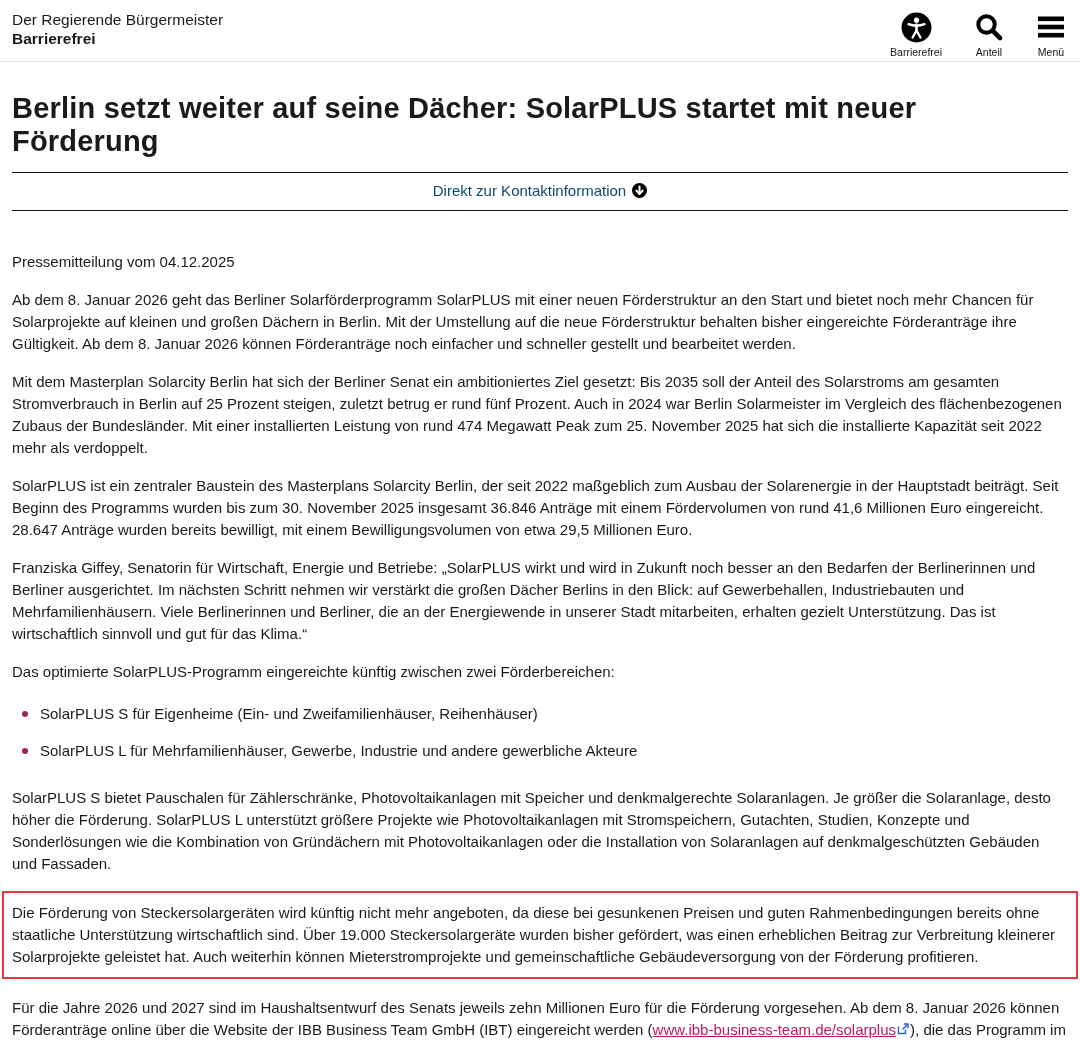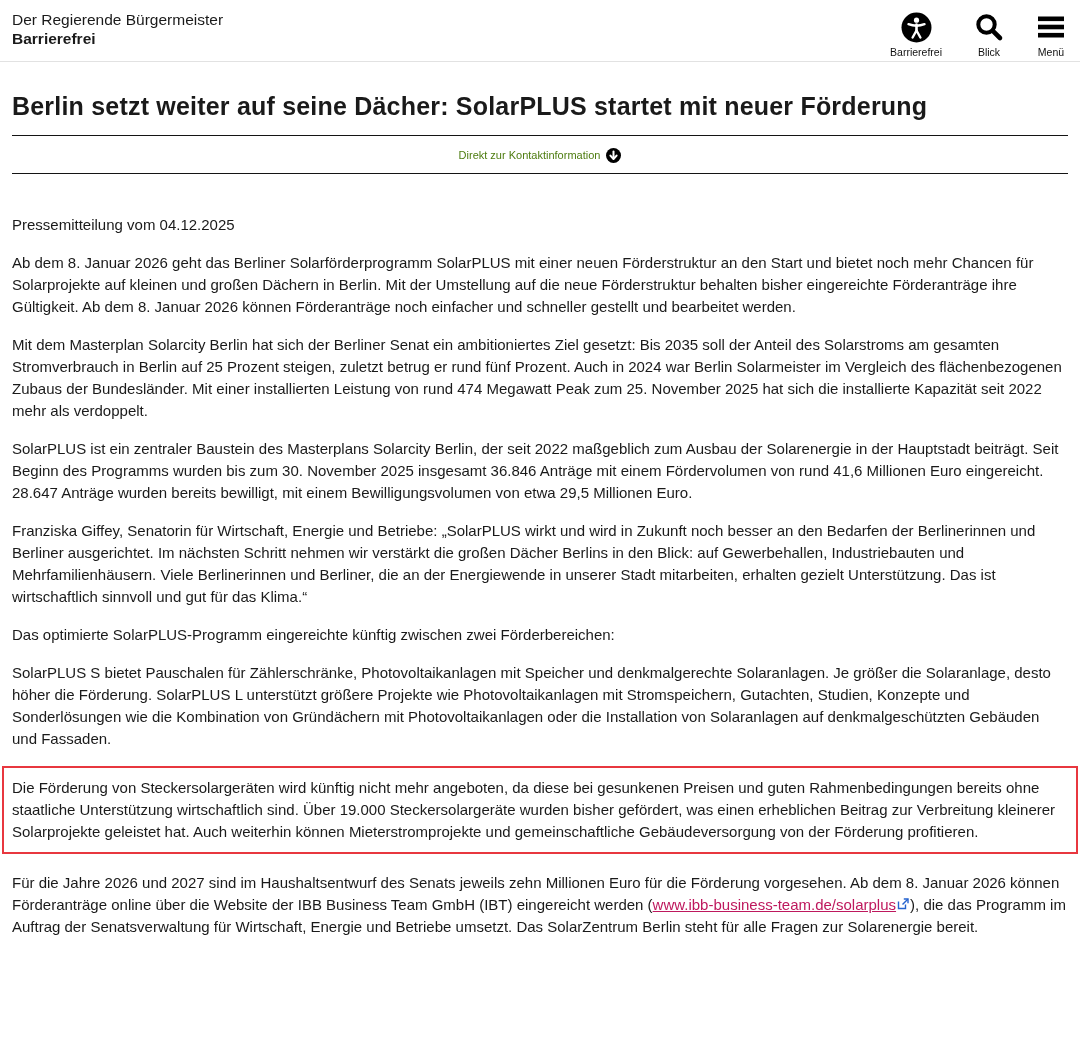--- a/index.html
+++ b/index.html
@@ -27,29 +27,29 @@
     display: flex; flex-direction: column; align-items: center;
     gap: 2px; background: none; border: none; padding: 0; cursor: pointer;
     font-family: inherit;
   }
   .nav-item .icon-box { height: 34px; display: flex; align-items: center; justify-content: center; }
   .nav-item .nav-label { font-size: 10.5px; color: #111; }
 
   
   .content { padding: 0 12px; }
   .article-title {
-    font-size: 25px;
+    font-size: 29px;
     font-weight: 700;
     margin: 30px 0 14px 0;
     letter-spacing: 0.2px;
   }
   .rule { border: 0; border-top: 1.5px solid #141414; margin: 0; }
   .jump-row { text-align: center; padding: 9px 0 10px 0; }
   .jump-link {
-    color: #4d7c0f; text-decoration: none; font-size: 11px;
+    color: #0c4a6e; text-decoration: none; font-size: 15px;
     display: inline-flex; align-items: center; gap: 6px;
   }
 
   .article-body { padding-top: 40px; font-size: 15px; line-height: 22px; }
   .article-body p { margin: 0 0 16px 0; }
   .meta-date { margin-bottom: 16px; }
 
   ul.funding-list { list-style: none; margin: 2px 0 22px 0; padding: 0 0 0 10px; }
   ul.funding-list li {
     position: relative;
@@ -97,21 +97,21 @@
       </span>
       <span class="nav-label">Barrierefrei</span>
     </button>
     <button class="nav-item">
       <span class="icon-box">
         <svg width="30" height="30" viewBox="0 0 30 30">
           <circle cx="12.5" cy="12.5" r="8.2" fill="none" stroke="#000" stroke-width="4"></circle>
           <line x1="18.8" y1="18.8" x2="26" y2="26" stroke="#000" stroke-width="4.6" stroke-linecap="round"></line>
         </svg>
       </span>
-      <span class="nav-label">Blick</span>
+      <span class="nav-label">Anteil</span>
     </button>
     <button class="nav-item">
       <span class="icon-box">
         <svg width="30" height="30" viewBox="0 0 30 30">
           <rect x="2" y="4.5" width="26" height="4.6" fill="#000"></rect>
           <rect x="2" y="12.7" width="26" height="4.6" fill="#000"></rect>
           <rect x="2" y="20.9" width="26" height="4.6" fill="#000"></rect>
         </svg>
       </span>
       <span class="nav-label">Menü</span>
@@ -139,20 +139,24 @@
 
   <div class="article-body">
     <p class="meta-date">Pressemitteilung vom 04.12.2025</p>
 
     <p>Ab dem 8. Januar 2026 geht das Berliner Solarförderprogramm SolarPLUS mit einer neuen Förderstruktur an den Start und bietet noch mehr Chancen für Solarprojekte auf kleinen und großen Dächern in Berlin. Mit der Umstellung auf die neue Förderstruktur behalten bisher eingereichte Förderanträge ihre Gültigkeit. Ab dem 8. Januar 2026 können Förderanträge noch einfacher und schneller gestellt und bearbeitet werden.</p>
     <p>Mit dem Masterplan Solarcity Berlin hat sich der Berliner Senat ein ambitioniertes Ziel gesetzt: Bis 2035 soll der Anteil des Solarstroms am gesamten Stromverbrauch in Berlin auf 25 Prozent steigen, zuletzt betrug er rund fünf Prozent. Auch in 2024 war Berlin Solarmeister im Vergleich des flächenbezogenen Zubaus der Bundesländer. Mit einer installierten Leistung von rund 474 Megawatt Peak zum 25. November 2025 hat sich die installierte Kapazität seit 2022 mehr als verdoppelt.</p>
     <p>SolarPLUS ist ein zentraler Baustein des Masterplans Solarcity Berlin, der seit 2022 maßgeblich zum Ausbau der Solarenergie in der Hauptstadt beiträgt. Seit Beginn des Programms wurden bis zum 30. November 2025 insgesamt 36.846 Anträge mit einem Fördervolumen von rund 41,6 Millionen Euro eingereicht. 28.647 Anträge wurden bereits bewilligt, mit einem Bewilligungsvolumen von etwa 29,5 Millionen Euro.</p>
     <p>Franziska Giffey, Senatorin für Wirtschaft, Energie und Betriebe: „SolarPLUS wirkt und wird in Zukunft noch besser an den Bedarfen der Berlinerinnen und Berliner ausgerichtet. Im nächsten Schritt nehmen wir verstärkt die großen Dächer Berlins in den Blick: auf Gewerbehallen, Industriebauten und Mehrfamilienhäusern. Viele Berlinerinnen und Berliner, die an der Energiewende in unserer Stadt mitarbeiten, erhalten gezielt Unterstützung. Das ist wirtschaftlich sinnvoll und gut für das Klima.“</p>
 
     <p>Das optimierte SolarPLUS-Programm eingereichte künftig zwischen zwei Förderbereichen:</p>
+    <ul class="funding-list">
+      <li>SolarPLUS S für Eigenheime (Ein- und Zweifamilienhäuser, Reihenhäuser)</li>
+      <li>SolarPLUS L für Mehrfamilienhäuser, Gewerbe, Industrie und andere gewerbliche Akteure</li>
+    </ul>
 
     <p>SolarPLUS S bietet Pauschalen für Zählerschränke, Photovoltaikanlagen mit Speicher und denkmalgerechte Solaranlagen. Je größer die Solaranlage, desto höher die Förderung. SolarPLUS L unterstützt größere Projekte wie Photovoltaikanlagen mit Stromspeichern, Gutachten, Studien, Konzepte und Sonderlösungen wie die Kombination von Gründächern mit Photovoltaikanlagen oder die Installation von Solaranlagen auf denkmalgeschützten Gebäuden und Fassaden.</p>
 
     <div class="highlight-box">
       <p>Die Förderung von Steckersolargeräten wird künftig nicht mehr angeboten, da diese bei gesunkenen Preisen und guten Rahmenbedingungen bereits ohne staatliche Unterstützung wirtschaftlich sind. Über 19.000 Steckersolargeräte wurden bisher gefördert, was einen erheblichen Beitrag zur Verbreitung kleinerer Solarprojekte geleistet hat. Auch weiterhin können Mieterstromprojekte und gemeinschaftliche Gebäudeversorgung von der Förderung profitieren.</p>
     </div>
 
     <p><span>Für die Jahre 2026 und 2027 sind im Haushaltsentwurf des Senats jeweils zehn Millionen Euro für die Förderung vorgesehen. Ab dem 8. Januar 2026 können Förderanträge online über die Website der IBB Business Team GmbH (IBT) eingereicht werden (</span><a href="#" class="inline-link">www.ibb-business-team.de/solarplus</a><span class="ext-icon"><svg width="12" height="12" viewBox="0 0 12 12">
             <path d="M1.5 3.5 L1.5 10.5 L8.5 10.5 L8.5 6.5" fill="none" stroke="#2563cf" stroke-width="1.4"></path>
             <path d="M5.5 6.5 L10.8 1.2" stroke="#2563cf" stroke-width="1.4" fill="none"></path>

